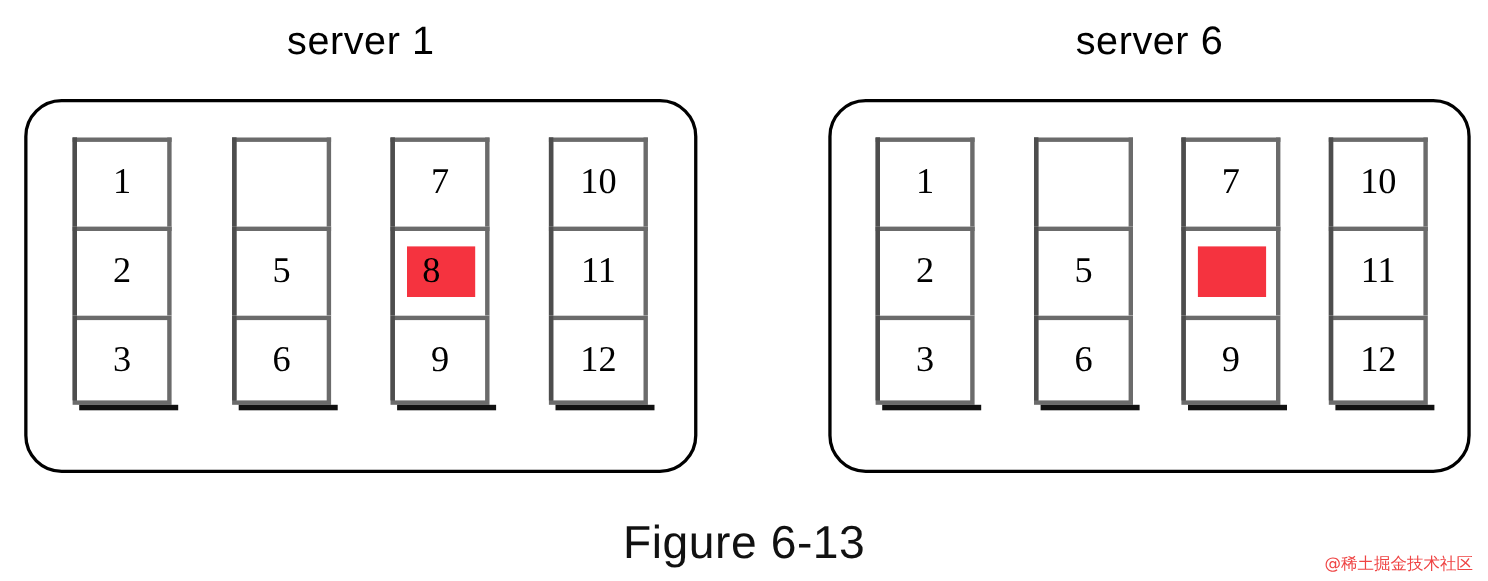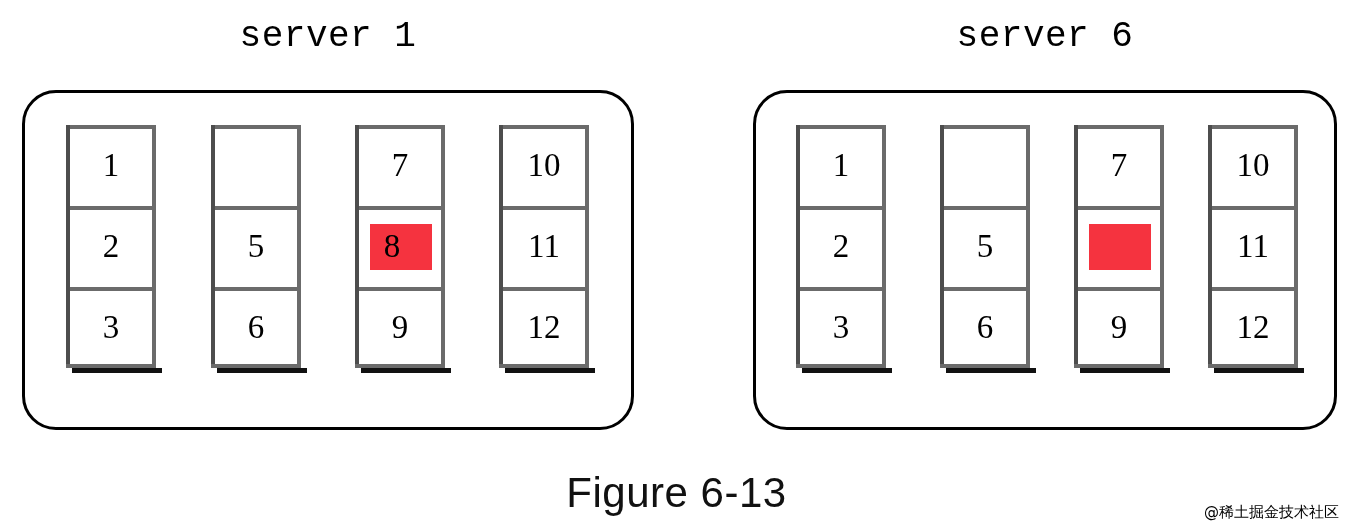--- a/index.html
+++ b/index.html
@@ -27,21 +27,21 @@
   }
   #server-group-1 { left: 22px;  width: 612px; }
   #server-group-2 { left: 753px; width: 584px; }
 
   .server-title {
     position: absolute;
     top: 16px;
     left: 0;
     width: 100%;
     text-align: center;
-    font-family: Liberation Mono, monospace;
+    font-family: Liberation Sans, sans-serif;
     font-size: 36px;
     line-height: 42px;
     color: #000000;
     letter-spacing: 0.5px;
     white-space: nowrap;
   }
 
   .server-panel {
     position: absolute;
     top: 90px;
@@ -150,21 +150,21 @@
   }
 
   
   #watermark {
     position: absolute;
     right: 14px;
     bottom: 6px;
     font-family: "DejaVu Sans", sans-serif;
     font-size: 15px;
     line-height: 20px;
-    color: #000000;
+    color: #ef4444;
     white-space: nowrap;
   }
 </style>
 </head>
 <body>
 
 <div class="canvas">
 
   <div class="server-group" id="server-group-1">
     <div class="server-title">server 1</div>

